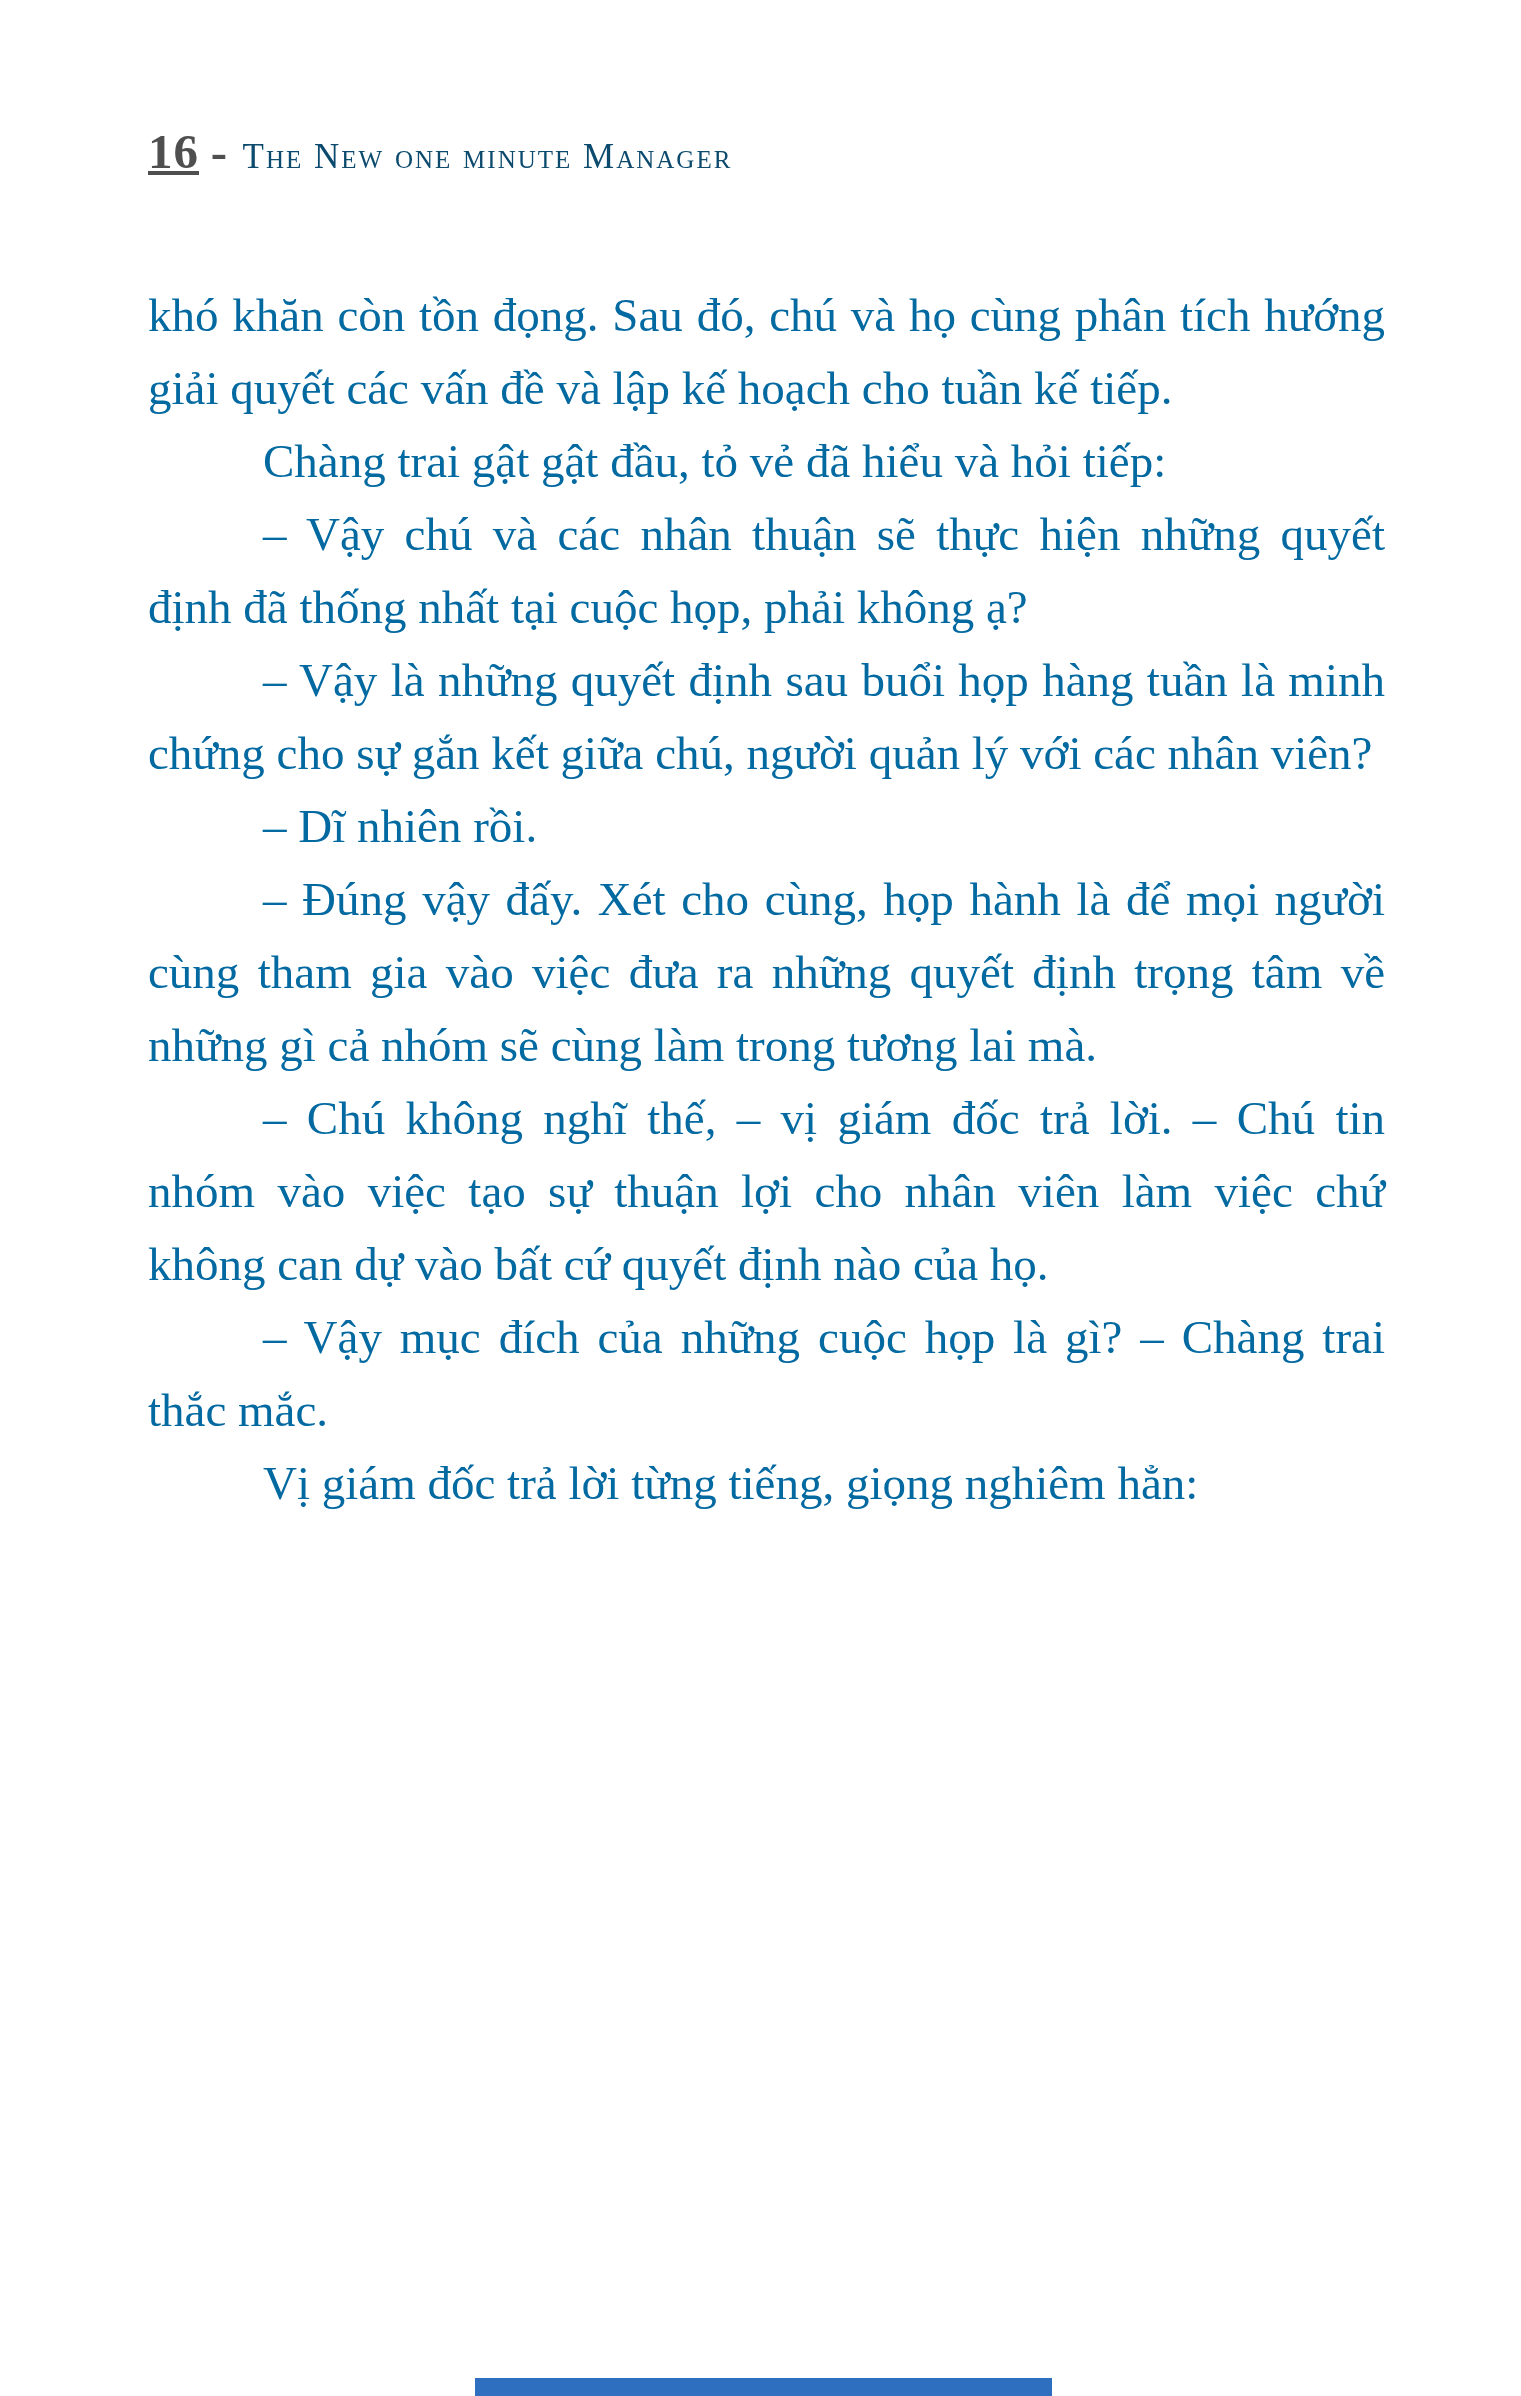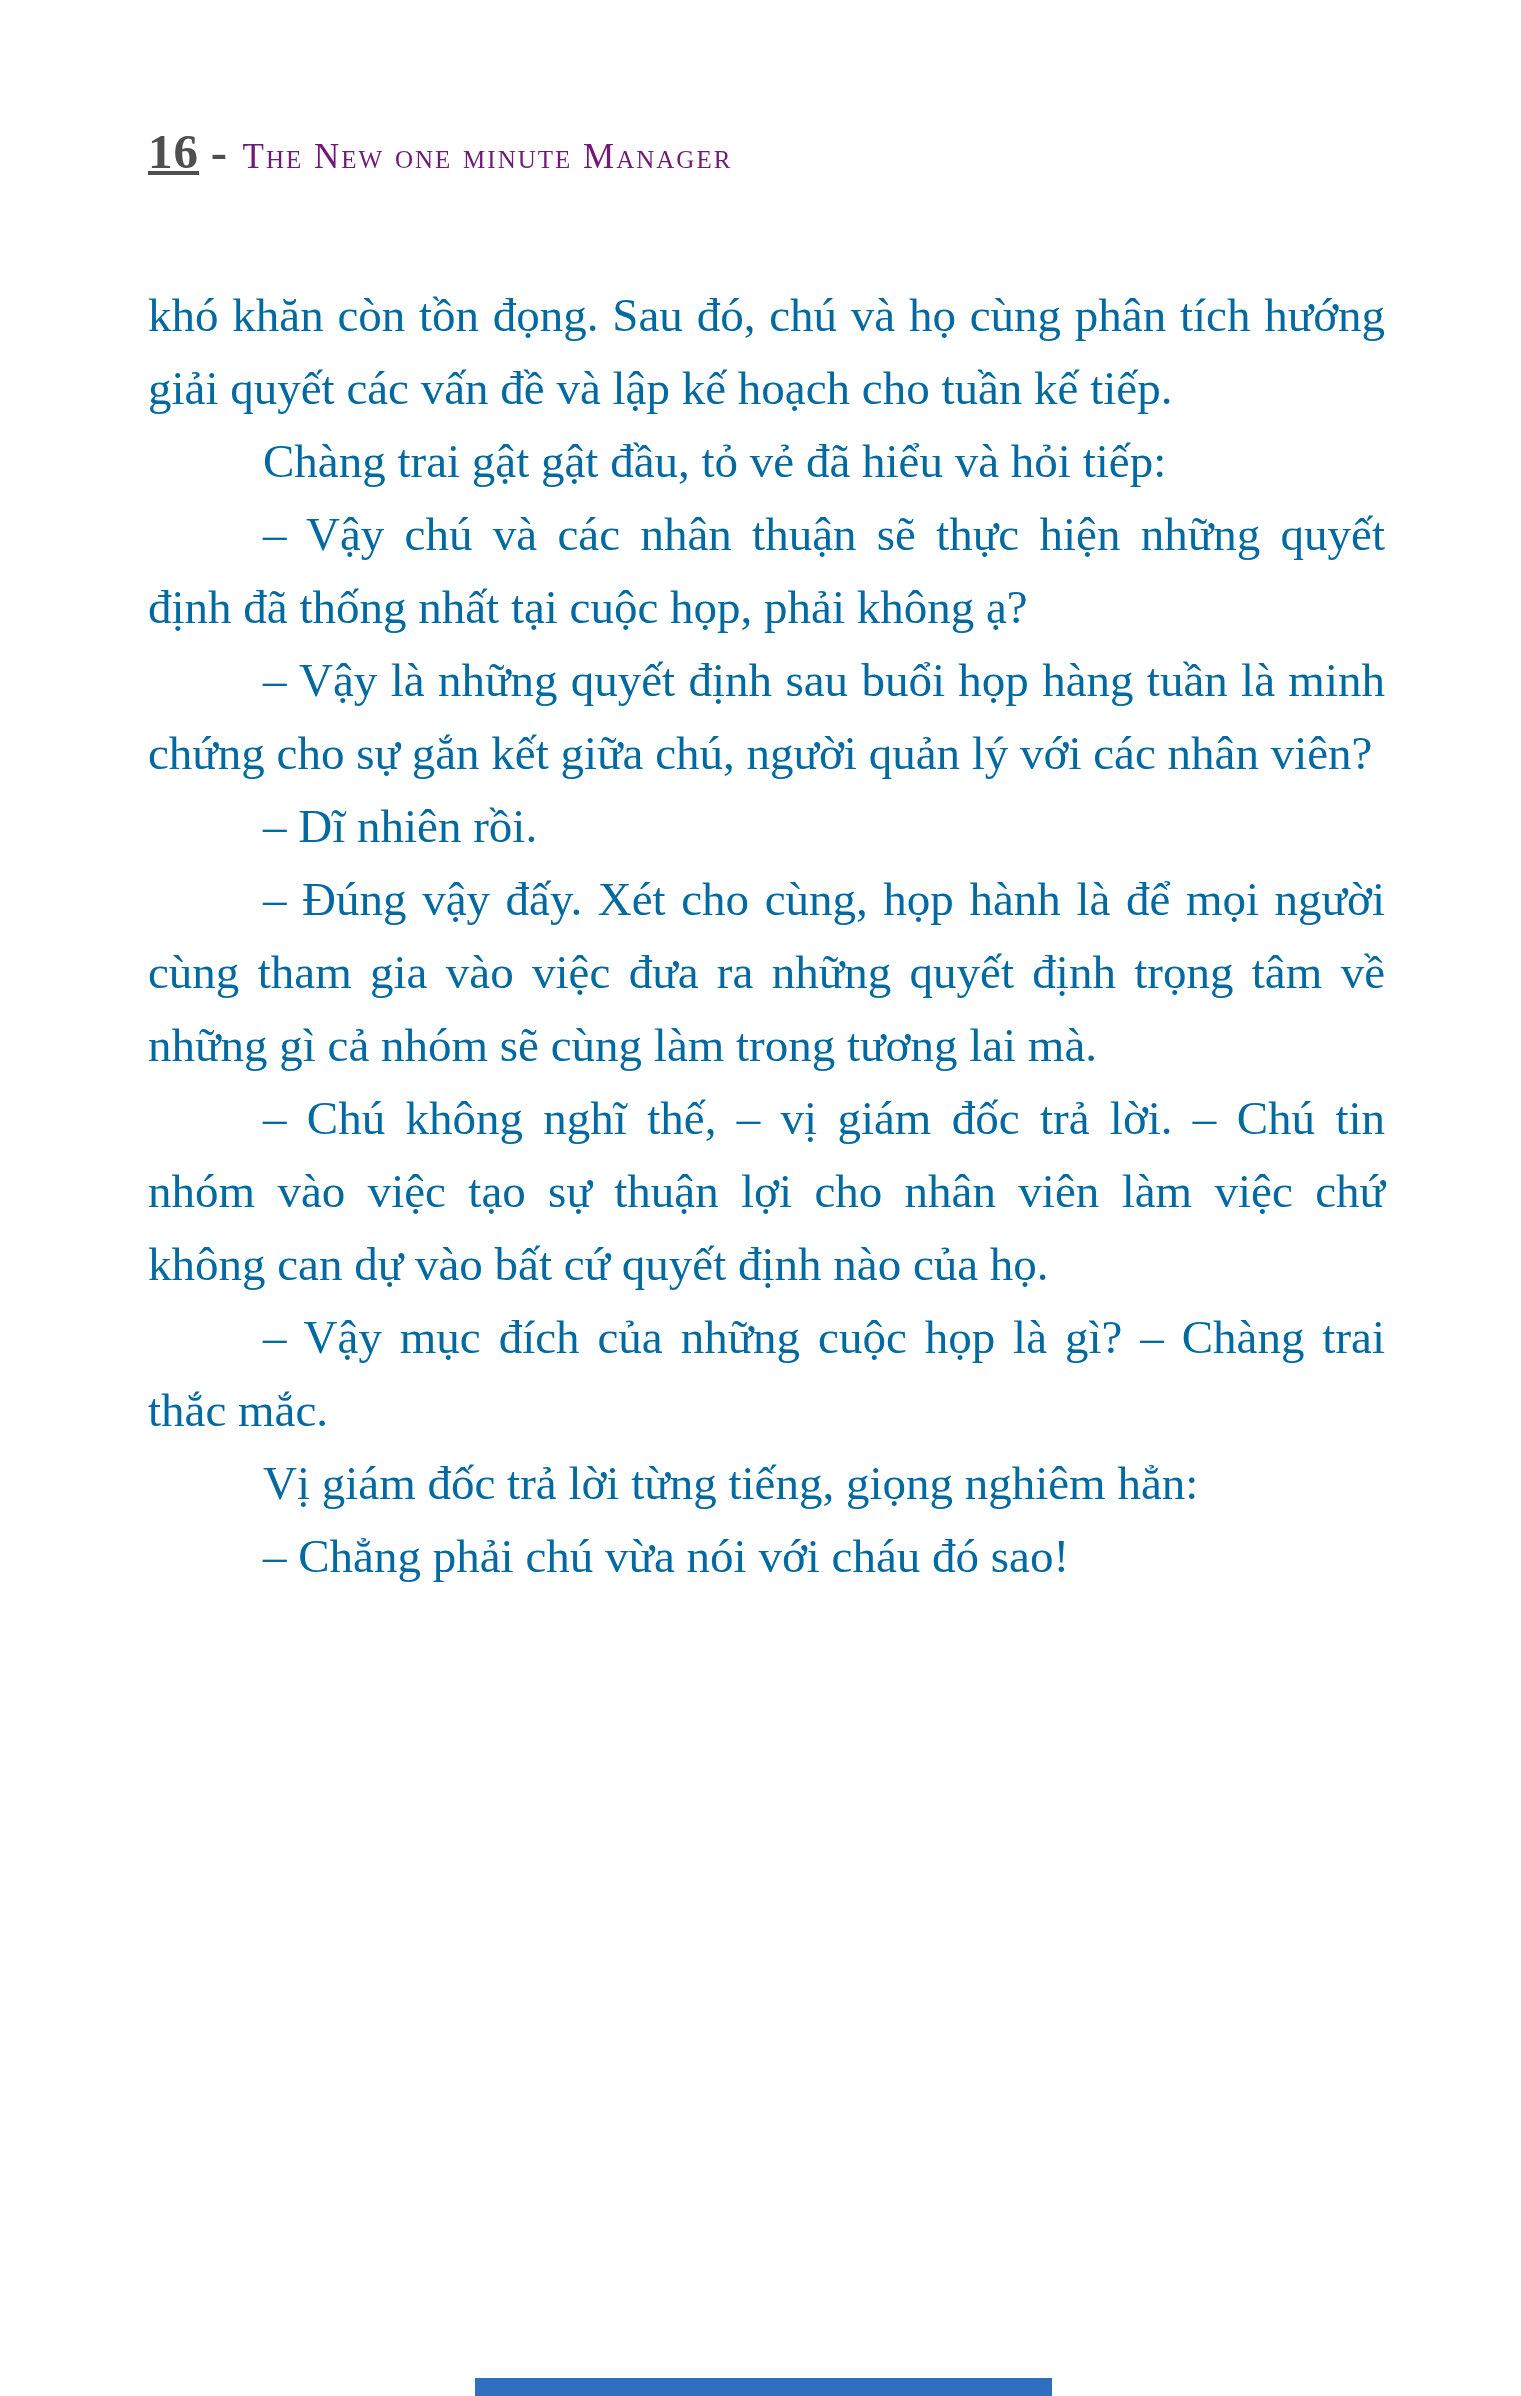--- a/index.html
+++ b/index.html
@@ -28,21 +28,21 @@
   }
   .header-separator {
     font-size: 49px;
     font-weight: 700;
     margin: 0 15.6px 0 11.7px;
   }
   .book-title {
     font-variant: small-caps;
     font-size: 35px;
     letter-spacing: 2px;
-    color: #701a75;
+    color: #0c4a6e;
   }
   .page-body {
     position: absolute;
     left: 148px;
     top: 279px;
     width: 1237px;
     font-size: 47px;
     line-height: 73px;
     text-align: justify;
     color: #0369a1;
@@ -70,17 +70,16 @@
 <div class="page-body">
     <p class="para">khó khăn còn tồn đọng. Sau đó, chú và họ cùng phân tích hướng giải quyết các vấn đề và lập kế hoạch cho tuần kế tiếp.</p>
     <p class="para indent">Chàng trai gật gật đầu, tỏ vẻ đã hiểu và hỏi tiếp:</p>
     <p class="para indent">– Vậy chú và các nhân thuận sẽ thực hiện những quyết định đã thống nhất tại cuộc họp, phải không ạ?</p>
     <p class="para indent">– Vậy là những quyết định sau buổi họp hàng tuần là minh chứng cho sự gắn kết giữa chú, người quản lý với các nhân viên?</p>
     <p class="para indent">– Dĩ nhiên rồi.</p>
     <p class="para indent">– Đúng vậy đấy. Xét cho cùng, họp hành là để mọi người cùng tham gia vào việc đưa ra những quyết định trọng tâm về những gì cả nhóm sẽ cùng làm trong tương lai mà.</p>
     <p class="para indent">– Chú không nghĩ thế, – vị giám đốc trả lời. – Chú tin nhóm vào việc tạo sự thuận lợi cho nhân viên làm việc chứ không can dự vào bất cứ quyết định nào của họ.</p>
     <p class="para indent">– Vậy mục đích của những cuộc họp là gì? – Chàng trai thắc mắc.</p>
     <p class="para indent">Vị giám đốc trả lời từng tiếng, giọng nghiêm hẳn:</p>
-    <p class="para indent">– Chẳng phải chú vừa nói với cháu đó sao!</p>
   </div>
 
 <div class="bottom-bar" style="background: rgb(46, 111, 192);"></div>
 
 
 </body></html>

